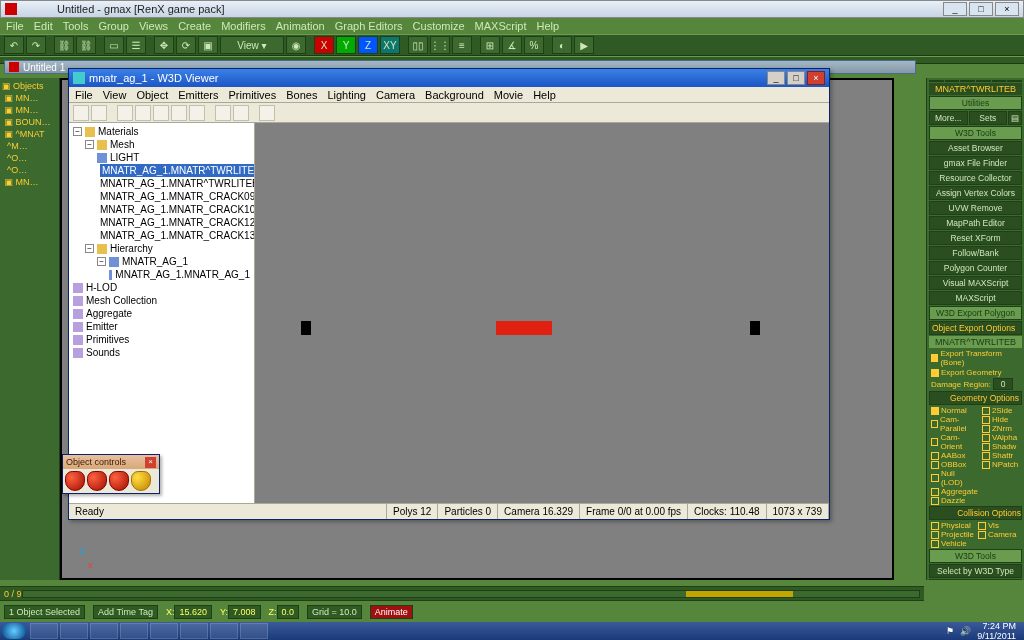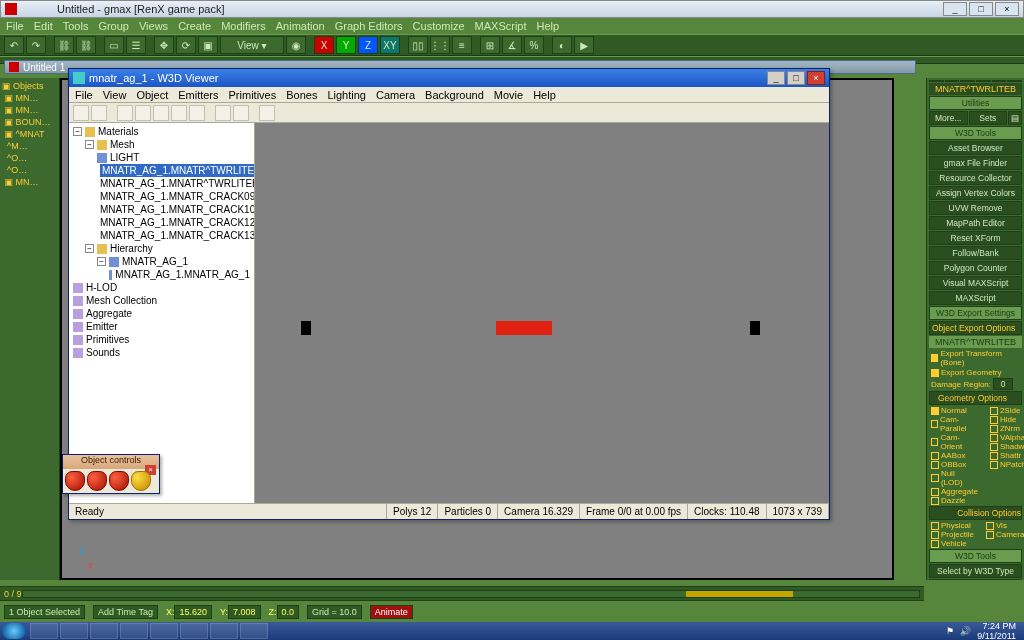--- a/index.html
+++ b/index.html
@@ -32,21 +32,21 @@
   .right-panel { width:98px; background:#3c6a2e; border-left:1px solid #1f4016; display:flex; flex-direction:column; padding:2px; gap:1px; overflow:hidden;margin-left:32px; }
   .rp-tabs { display:flex; gap:1px; height:16px; }
   .rp-tabs .t { flex:1; background:#2f5a24; border:1px solid #1f4016; }
   .rp-label { background:#2a4e1f; color:#ffcc33; font-size:9px; text-align:center; padding:1px 0; }
   .rp-btn { background:#2a4e1f; color:#cfe8b8; font-size:8.5px; text-align:center; padding:1px 0; border:1px solid #1f4016; }
   .rp-btn.orange { color:#ffcc33; }
   .rp-section-head { background:#6a9c50; color:#1a3a12; font-size:8.5px; text-align:center; padding:1px 0; border:1px solid #1f4016; }
   .chk-row { display:flex; align-items:center; gap:2px; color:#ffcc33; font-size:8px; padding:0 2px; }
   .chk { width:8px; height:8px; border:1px solid #ffcc33; display:inline-block; }
   .chk.on { background:#ffcc33; }
-  .two-col { display:flex;gap:8px; }
+  .two-col { display:flex; }
   .two-col > div { flex:1; }
 
   
   .timeline { position:absolute; left:0; right:100px; bottom:40px; height:14px; background:#2f5a24; display:flex; align-items:center; padding:0 4px; gap:0; color:#ffcc33; font-size:9px; border-top:1px solid #1f4016; }
   .timeline .track { flex:1; height:8px; background:#3c6a2e; border:1px solid #1f4016; position:relative; }
   .timeline .playhead { position:absolute; left:74%; width:12%; height:100%; background:#c3a500; }
 
   .statusbar { position:absolute; left:0; right:100px; bottom:18px; height:22px; background:#56863c; display:flex; align-items:center; color:#cfe8b8; font-size:9px; padding:0 4px; gap:8px; border-top:1px solid #1f4016; }
   .statusbar .seg { background:#2f5a24; padding:1px 4px; border:1px solid #1f4016; }
   .statusbar .xyz { color:#ff6; }
@@ -77,21 +77,21 @@
   .w3d-red { position:absolute; left:42%; top:52%; width:56px; height:14px; background:#e02010; }
   .w3d-blk { position:absolute; top:52%; width:10px; height:14px; background:#000; }
   .w3d-blk.l { left:8%; }
   .w3d-blk.r { right:12%; }
   .w3d-status { height:16px; background:#ece9d8; border-top:1px solid #aca899; display:flex; align-items:flex-end; font-size:10px; color:#000; }
   .w3d-status .cell { padding:0 6px; border-right:1px solid #aca899; height:100%; display:flex; align-items:center; }
   .w3d-status .cell.first { flex:1; }
 
   
   .obj-ctrl { position:absolute; left:62px; top:454px; width:98px; background:#ece9d8; border:1px solid #0a246a; box-shadow:2px 2px 3px rgba(0,0,0,.3); }
-  .obj-ctrl .t { height:14px; background:linear-gradient(#e8c0a0,#d8a878); display:flex; align-items:center; padding:0 3px; font-size:9px; color:#3a1a00;flex-direction:column; }
+  .obj-ctrl .t { height:14px; background:linear-gradient(#e8c0a0,#d8a878); display:flex; align-items:center; padding:0 3px; font-size:9px; color:#3a1a00; }
   .obj-ctrl .t .x { margin-left:auto; width:11px; height:11px; background:#d04030; color:#fff; text-align:center; line-height:10px; font-size:8px; }
   .obj-ctrl .row { display:flex; gap:2px; padding:2px; }
   .obj-ctrl .ball { width:20px; height:20px; border-radius:50% 50% 70% 70%; background:radial-gradient(circle at 30% 30%, #ff6040, #a01000); border:1px solid #800; }
   .obj-ctrl .ball.y { background:radial-gradient(circle at 30% 30%, #ffe040, #c08000); border-color:#a07000; }
 
   
   .mdi-title { position:absolute; left:4px; top:48px; width:912px; height:14px; background:linear-gradient(#a4b8c4,#8498a8); color:#fff; font-size:10px; padding:0 4px; display:flex; align-items:center; border:1px solid #4a6a8a;margin-top:12px; }
   .mdi-title .icn { width:10px;height:10px;background:#c00;margin-right:4px; }
 
   
@@ -216,37 +216,37 @@
     <div class="rp-btn">Resource Collector</div>
     <div class="rp-btn">Assign Vertex Colors</div>
     <div class="rp-btn">UVW Remove</div>
     <div class="rp-btn">MapPath Editor</div>
     <div class="rp-btn">Reset XForm</div>
     <div class="rp-btn">Follow/Bank</div>
     <div class="rp-btn">Polygon Counter</div>
     <div class="rp-btn">Visual MAXScript</div>
     <div class="rp-btn">MAXScript</div>
 
-    <div class="rp-section-head">W3D Export Settings</div>
+    <div class="rp-section-head">W3D Export Polygon</div>
     <div class="rp-btn orange" style="text-align:left;padding-left:2px">Object Export Options</div>
     <div class="rp-label" style="background:#6a9c50;color:#1a3a12">MNATR^TWRLITEB</div>
     <div class="chk-row">
         <span class="chk on"></span>
         <span>Export Transform (Bone)</span>
       </div>
     <div class="chk-row">
         <span class="chk on"></span>
         <span>Export Geometry</span>
       </div>
     <div class="chk-row">
         <span>Damage Region:</span>
         <span class="rp-btn" style="width:20px;padding:0">0</span>
       </div>
 
-    <div class="rp-btn orange" style="text-align:left;padding-left:8px">Geometry Options</div>
+    <div class="rp-btn orange" style="text-align:left;padding-left:20px">Geometry Options</div>
     <div class="two-col">
       <div>
         <div class="chk-row">
             <span class="chk on"></span>
             <span>Normal</span>
           </div>
         <div class="chk-row">
             <span class="chk"></span>
             <span>Cam-Parallel</span>
           </div>

